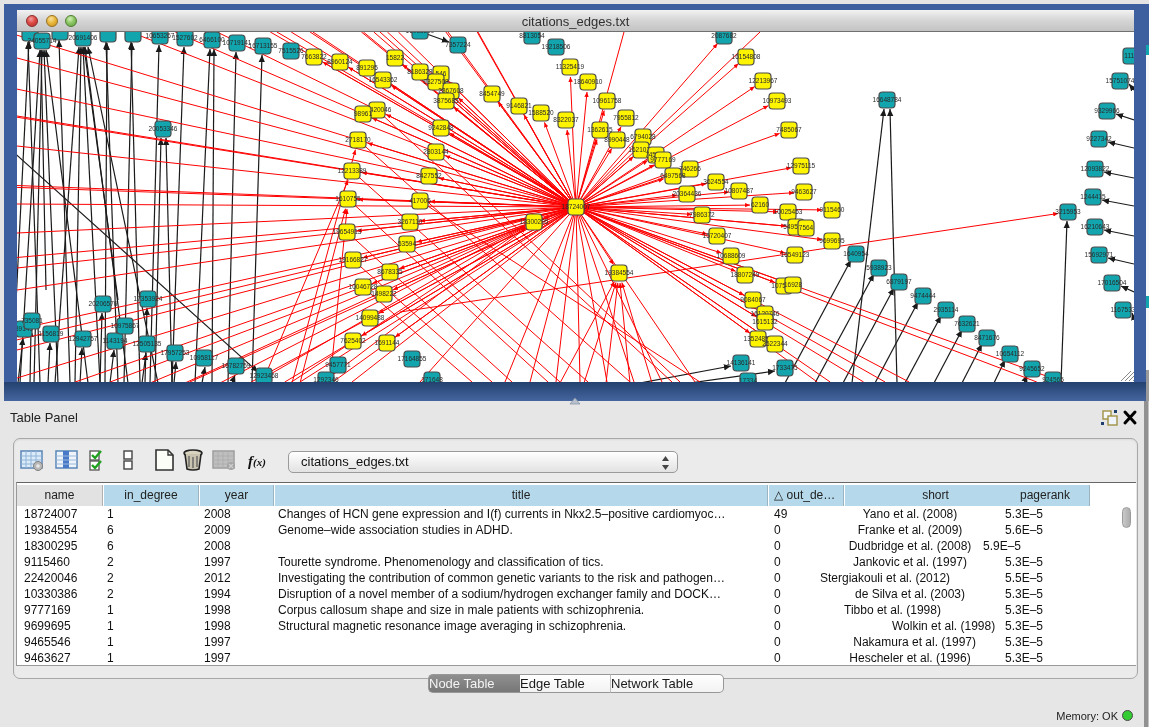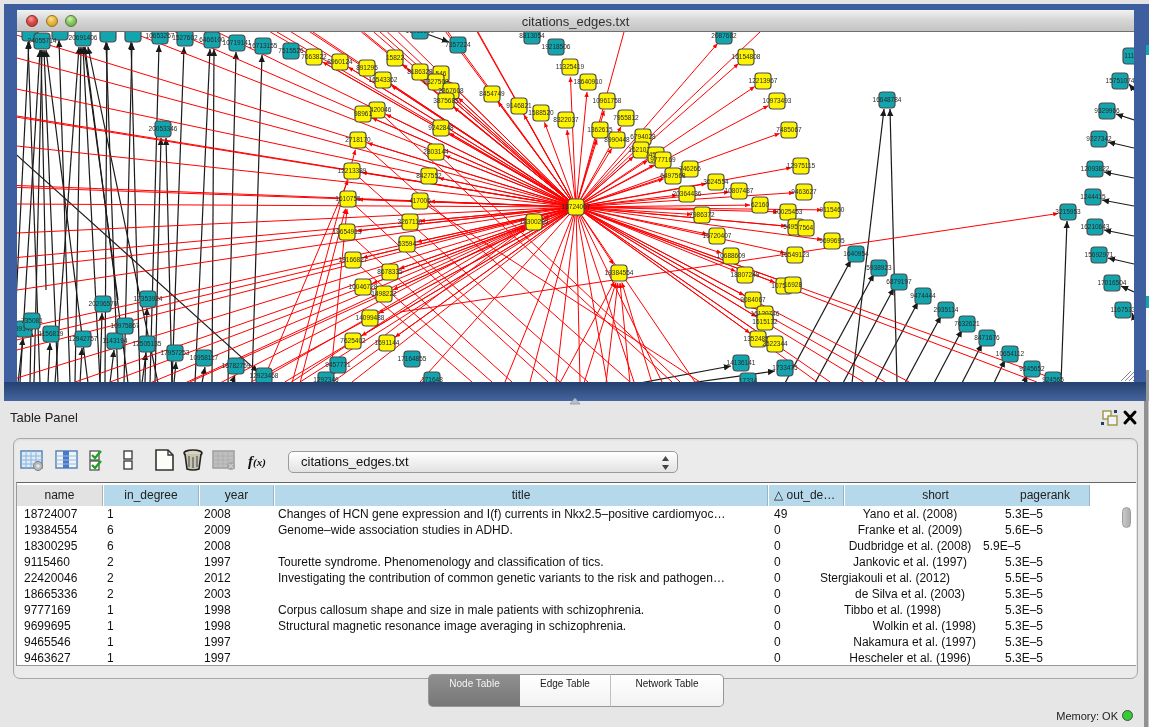--- a/index.html
+++ b/index.html
@@ -8,21 +8,21 @@
 #frame{position:absolute;left:4px;top:4px;width:1145px;height:397px;background:#3d5f9f}
 #framebot{position:absolute;left:4px;top:382px;width:1145px;height:19px;background:linear-gradient(#24416f,#45659f)}
 #titlebar{position:absolute;left:17px;top:10px;width:1117px;height:22px;background:linear-gradient(#efefef,#d6d6d6 45%,#c3c3c3);border-bottom:1px solid #707070;border-top:1px solid #f2f2f2}
 #title{position:absolute;left:0;right:0;top:3px;text-align:center;font-size:13px;color:#303030}
 .tl{position:absolute;top:4px;width:12px;height:12px;border-radius:50%}
 #panelbox{position:absolute;left:13px;top:438px;width:1125px;height:241px;background:#ebebeb;border:1px solid #a8a8a8;border-radius:7px;box-shadow:inset 0 1px 2px rgba(0,0,0,0.08)}
 #tablewrap{position:absolute;left:16px;top:482px;width:1120px;height:184px;background:#fff;border-top:1px solid #666;border-left:1px solid #999;border-bottom:1px solid #999}
 .hc{position:absolute;top:485px;height:21px;background:#b5d9ea;border-right:1px solid #9ab4c2;font-size:12px;color:#222;text-align:center;line-height:21px}
 .tr{position:absolute;left:0;width:1149px;height:16px;font-size:12px;color:#111}
 .c{position:absolute;top:0;white-space:nowrap;line-height:16px}
-.tb{position:absolute;top:674px;height:33px;border:1px solid #979797;font-size:10px;text-align:center;line-height:18px;color:#1a1a1a;background:linear-gradient(#ffffff,#f2f2f2)}
+.tb{position:absolute;top:674px;height:19px;border:1px solid #979797;font-size:13px;line-height:18px;color:#1a1a1a;background:linear-gradient(#ffffff,#f2f2f2)}
 </style></head>
 <body>
 
 <div id="frame"></div>
 <div id="framebot"></div>
 <div id="titlebar">
   <div id="title">citations_edges.txt</div>
   <div class="tl" style="left:9px;background:radial-gradient(circle at 4px 3px,#f0a0a0,#dd4a44 45%,#b03030);border:1px solid #8e2a28"></div>
   <div class="tl" style="left:29px;background:radial-gradient(circle at 4px 3px,#f8e0a0,#e8b83c 45%,#c89020);border:1px solid #99701e"></div>
   <div class="tl" style="left:48px;background:radial-gradient(circle at 4px 3px,#d2f0b8,#8cc663 45%,#5f9e3e);border:1px solid #4e7d30"></div>
@@ -647,43 +647,44 @@
 <div class="tr" style="top:570px">
     <span class="c" style="left:24px">22420046</span>
     <span class="c" style="left:107px">2</span>
     <span class="c" style="left:204px">2012</span>
     <span class="c" style="left:278px">Investigating the contribution of common genetic variants to the risk and pathogen…</span>
     <span class="c" style="left:774px">0</span>
     <span class="c" style="left:820px;width:132px;text-align:left">Stergiakouli et al. (2012)</span>
     <span class="c" style="left:1005px">5.5E–5</span>
   </div>
 <div class="tr" style="top:586px">
-    <span class="c" style="left:24px">18665336</span>
+    <span class="c" style="left:24px">10330386</span>
     <span class="c" style="left:107px">2</span>
-    <span class="c" style="left:204px">2003</span>
+    <span class="c" style="left:204px">1994</span>
+    <span class="c" style="left:278px">Disruption of a novel member of a sodium/hydrogen exchanger family and DOCK…</span>
     <span class="c" style="left:774px">0</span>
     <span class="c" style="left:844px;width:132px;text-align:center">de Silva et al. (2003)</span>
     <span class="c" style="left:1005px">5.3E–5</span>
   </div>
 <div class="tr" style="top:602px">
     <span class="c" style="left:24px">9777169</span>
     <span class="c" style="left:107px">1</span>
     <span class="c" style="left:204px">1998</span>
     <span class="c" style="left:278px">Corpus callosum shape and size in male patients with schizophrenia.</span>
     <span class="c" style="left:774px">0</span>
     <span class="c" style="left:844px;width:132px;text-align:left">Tibbo et al. (1998)</span>
     <span class="c" style="left:1005px">5.3E–5</span>
   </div>
 <div class="tr" style="top:618px">
     <span class="c" style="left:24px">9699695</span>
     <span class="c" style="left:107px">1</span>
     <span class="c" style="left:204px">1998</span>
     <span class="c" style="left:278px">Structural magnetic resonance image averaging in schizophrenia.</span>
     <span class="c" style="left:774px">0</span>
-    <span class="c" style="left:844px;width:132px;text-align:right">Wolkin et al. (1998)</span>
+    <span class="c" style="left:892px;width:132px;text-align:left">Wolkin et al. (1998)</span>
     <span class="c" style="left:1005px">5.3E–5</span>
   </div>
 <div class="tr" style="top:634px">
     <span class="c" style="left:24px">9465546</span>
     <span class="c" style="left:107px">1</span>
     <span class="c" style="left:204px">1997</span>
     <span class="c" style="left:774px">0</span>
     <span class="c" style="left:844px;width:132px;text-align:right">Nakamura et al. (1997)</span>
     <span class="c" style="left:1005px">5.3E–5</span>
   </div>

